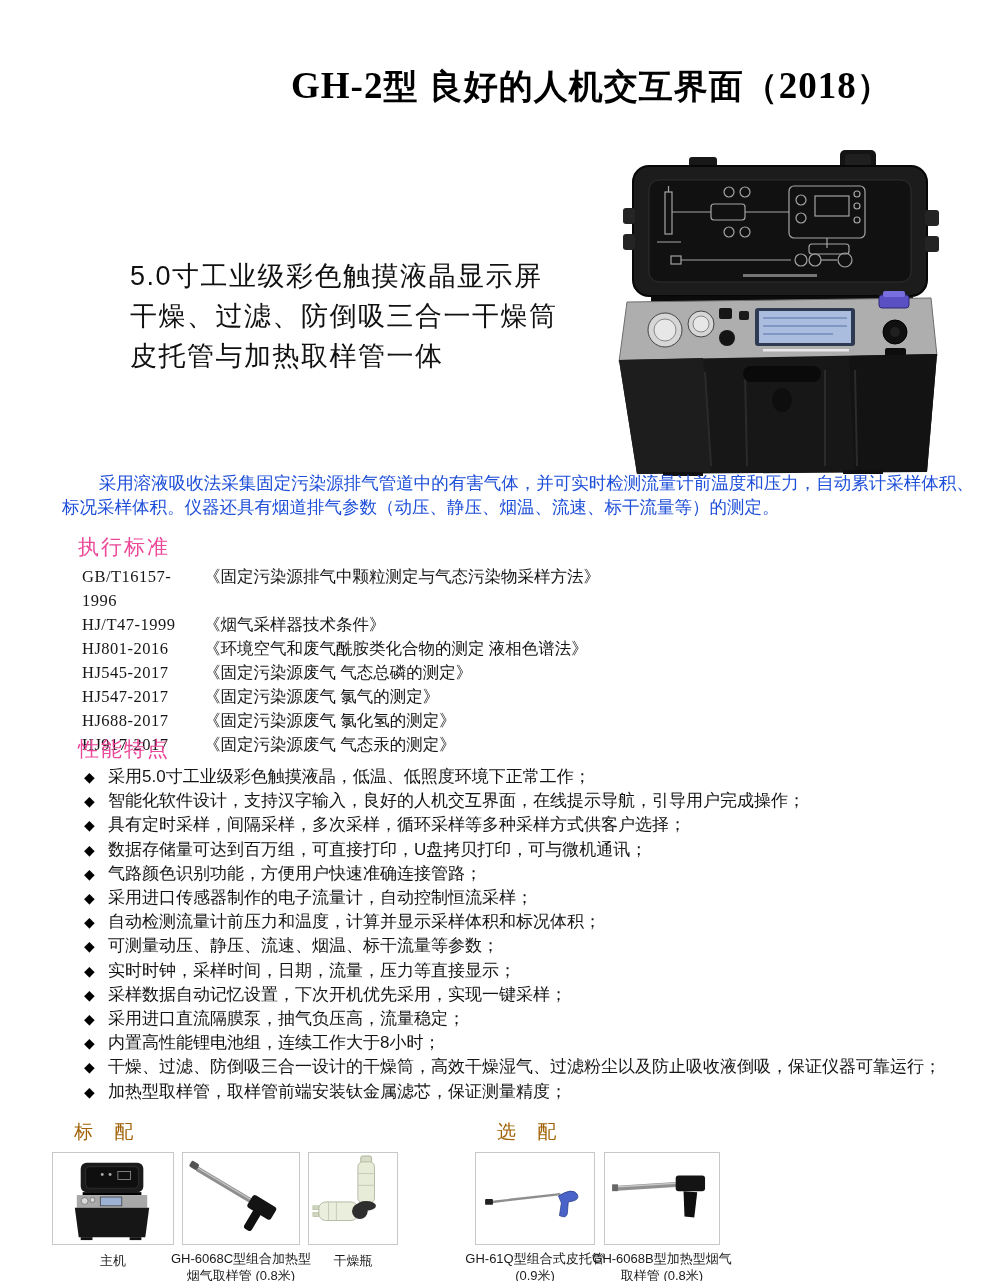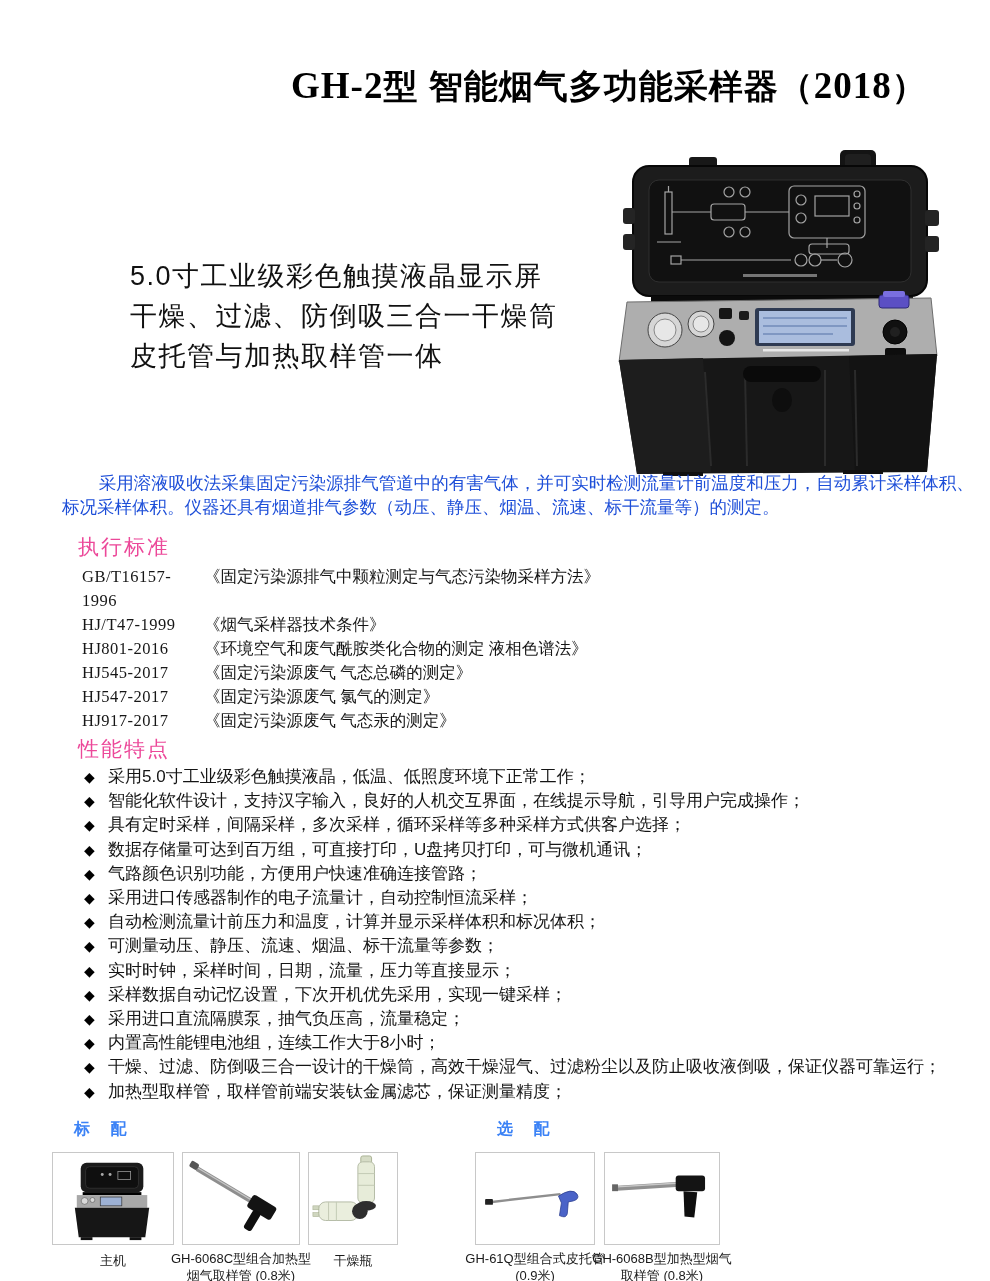--- a/index.html
+++ b/index.html
@@ -32,42 +32,42 @@
   .std-list{left:82px;top:565px;font-family:"Liberation Serif", serif;font-size:16.5px;line-height:24px;color:#161616;}
   .std-row{display:flex;}
   .std-code{width:122px;flex:0 0 122px;letter-spacing:.5px;}
 
   
   .feat-list{left:84px;top:765px;width:896px;font-size:17px;line-height:24.2px;color:#141414;}
   .feat-row{display:flex;align-items:flex-start;}
   .diamond{flex:0 0 24px;font-size:14px;line-height:24.2px;color:#000;}
 
   
-  .pack-h{font-size:16px;letter-spacing:8px;color:#3b82f6;font-weight:bold;}
+  .pack-h{font-size:19px;letter-spacing:8px;color:#a16207;}
   .pack-std{left:74px;top:1119px;}
   .pack-opt{left:497px;top:1119px;text-align:center;}
   .thumb{border:1px solid #c8c8c8;background:#fff;box-sizing:border-box;}
   .thumb svg{display:block;width:100%;height:100%;}
   .t1{left:52px;top:1152px;width:122px;height:93px;}
   .t2{left:182px;top:1152px;width:118px;height:93px;}
   .t3{left:308px;top:1152px;width:90px;height:93px;}
   .t4{left:475px;top:1152px;width:120px;height:93px;}
   .t5{left:604px;top:1152px;width:116px;height:93px;}
   .tlabel{font-size:13px;line-height:17px;text-align:center;white-space:pre-line;color:#1a1a1a;}
   .l1{left:42px;top:1252px;width:142px;}
   .l2{left:160px;top:1250px;width:162px;}
   .l3{left:288px;top:1252px;width:130px;}
   .l4{left:453px;top:1250px;width:164px;}
   .l5{left:584px;top:1250px;width:156px;}
 </style>
 </head>
 <body>
 
 <div class="abs title">
-  <span class="model">GH-2</span><span>型 智能烟气多功能采样器（</span><span class="year">2018</span><span>）</span>
+  <span class="model">GH-2</span><span>型 良好的人机交互界面（</span><span class="year">2018</span><span>）</span>
 </div>
 
 <div class="abs highlights">
 
     <div class="hl-line">5.0寸工业级彩色触摸液晶显示屏</div>
 
     <div class="hl-line">干燥、过滤、防倒吸三合一干燥筒</div>
 
     <div class="hl-line">皮托管与加热取样管一体</div>
   </div>
@@ -181,20 +181,24 @@
     <div class="std-row">
       <span class="std-code">HJ545-2017</span>
       <span class="std-name">《固定污染源废气 气态总磷的测定》</span>
     </div>
 
     <div class="std-row">
       <span class="std-code">HJ547-2017</span>
       <span class="std-name">《固定污染源废气 氯气的测定》</span>
     </div>
 
+    <div class="std-row">
+      <span class="std-code">HJ688-2017</span>
+      <span class="std-name">《固定污染源废气 氯化氢的测定》</span>
+    </div>
 
     <div class="std-row">
       <span class="std-code">HJ917-2017</span>
       <span class="std-name">《固定污染源废气 气态汞的测定》</span>
     </div>
   </div>
 
 <div class="abs sec-h feat-h">性能特点</div>
 <div class="abs feat-list">
 

